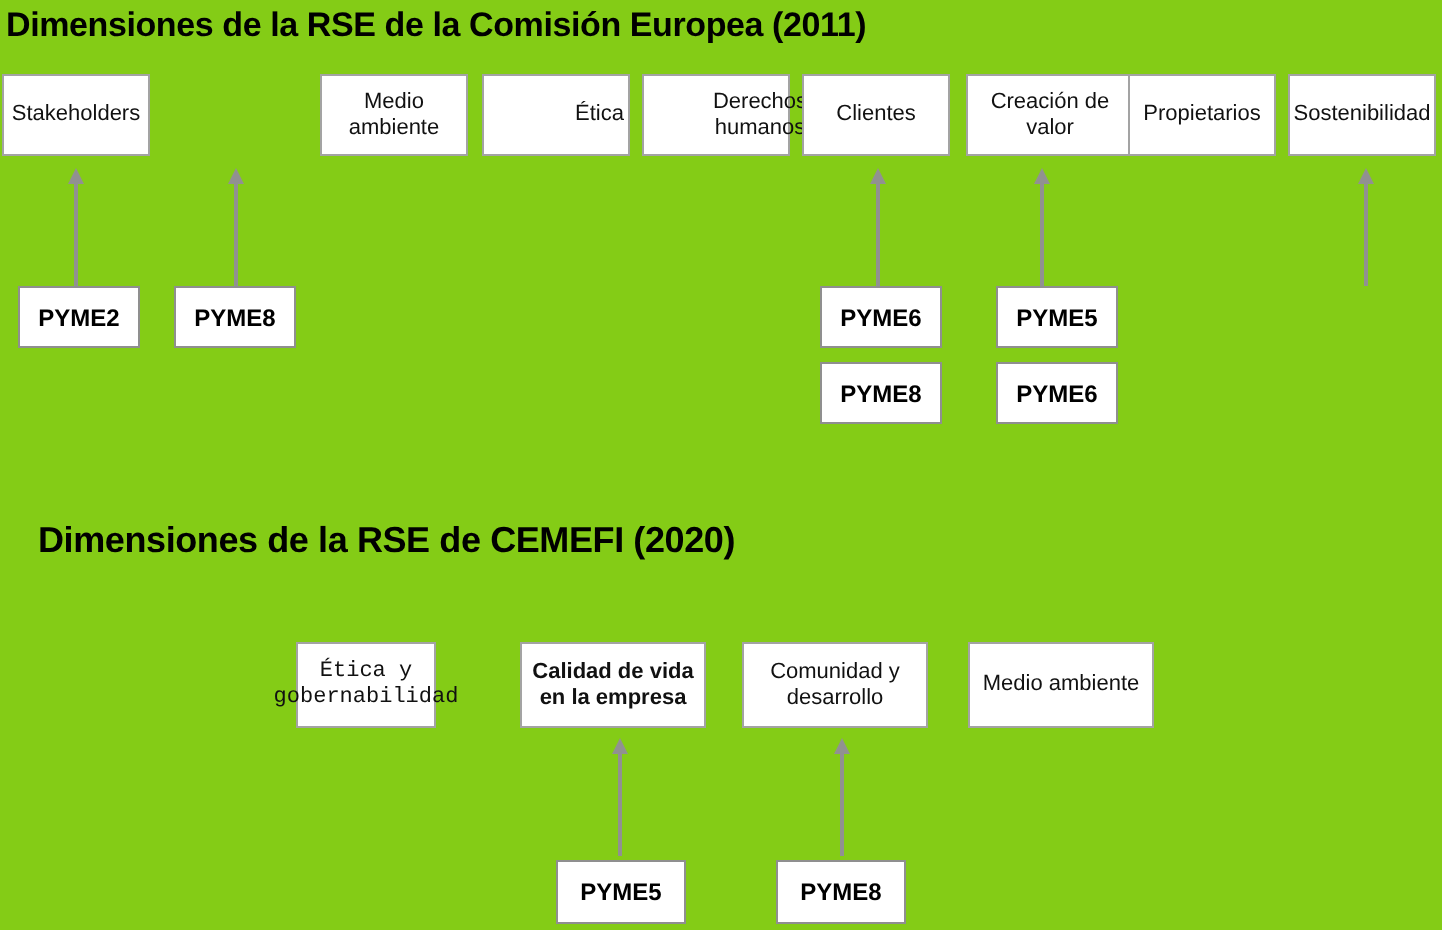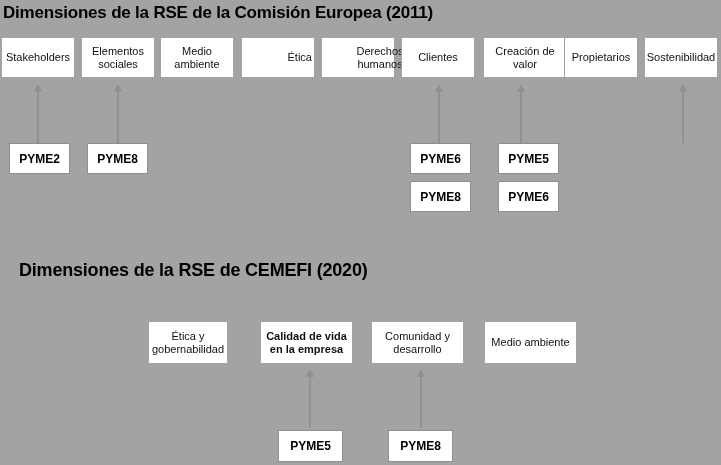--- a/index.html
+++ b/index.html
@@ -1,20 +1,20 @@
 <!DOCTYPE html>
 <html><head>
 <meta charset="utf-8">
 <style>
   html, body { margin: 0; padding: 0; background: #ffffff; }
   .canvas {
     position: relative;
     width: 721px;
     height: 465px;
-    background: #a3a3a3;
+    background: #84cc16;
     font-family: "Liberation Sans", sans-serif;
     overflow: hidden;
   }
   .section-title {
     position: absolute;
     font-weight: bold;
     color: #000000;
     white-space: nowrap;
     letter-spacing: -0.2px;
   }
@@ -71,23 +71,20 @@
 </head>
 <body>
 
 <div class="canvas">
 
   <div class="section-title title-1">Dimensiones de la RSE de la Comisión Europea (2011)</div>
 
   <div class="dim-box row1" style="left:1px;">
       <span>Stakeholders</span>
     </div>
-  <div class="dim-box row1" style="left:81px;">
-      <span>Elementos sociales</span>
-    </div>
   <div class="dim-box row1" style="left:160px;">
       <span>Medio ambiente</span>
     </div>
   <div class="dim-box row1" style="left:241px;justify-content:flex-end;">
       <span>Ética</span>
     </div>
   <div class="dim-box row1" style="left:321px;padding-left:46px;">
       <span>Derechos humanos</span>
     </div>
   <div class="dim-box row1" style="left:401px;">
@@ -111,21 +108,21 @@
 
   <div class="pyme-box" style="left:9px;top:143px;">PYME2</div>
   <div class="pyme-box" style="left:87px;top:143px;">PYME8</div>
   <div class="pyme-box" style="left:410px;top:143px;">PYME6</div>
   <div class="pyme-box" style="left:410px;top:181px;">PYME8</div>
   <div class="pyme-box" style="left:498px;top:143px;">PYME5</div>
   <div class="pyme-box" style="left:498px;top:181px;">PYME6</div>
 
   <div class="section-title title-2">Dimensiones de la RSE de CEMEFI (2020)</div>
 
-  <div class="dim-box row2" style="left:148px;width:80px;">
+  <div class="dim-box row2" style="left:148px;width:70px;font-family:Liberation Mono, monospace;">
       <span>Ética y gobernabilidad</span>
     </div>
   <div class="dim-box row2" style="left:260px;font-weight:bold;">
       <span>Calidad de vida en la empresa</span>
     </div>
   <div class="dim-box row2" style="left:371px;">
       <span>Comunidad y desarrollo</span>
     </div>
   <div class="dim-box row2" style="left:484px;">
       <span>Medio ambiente</span>

